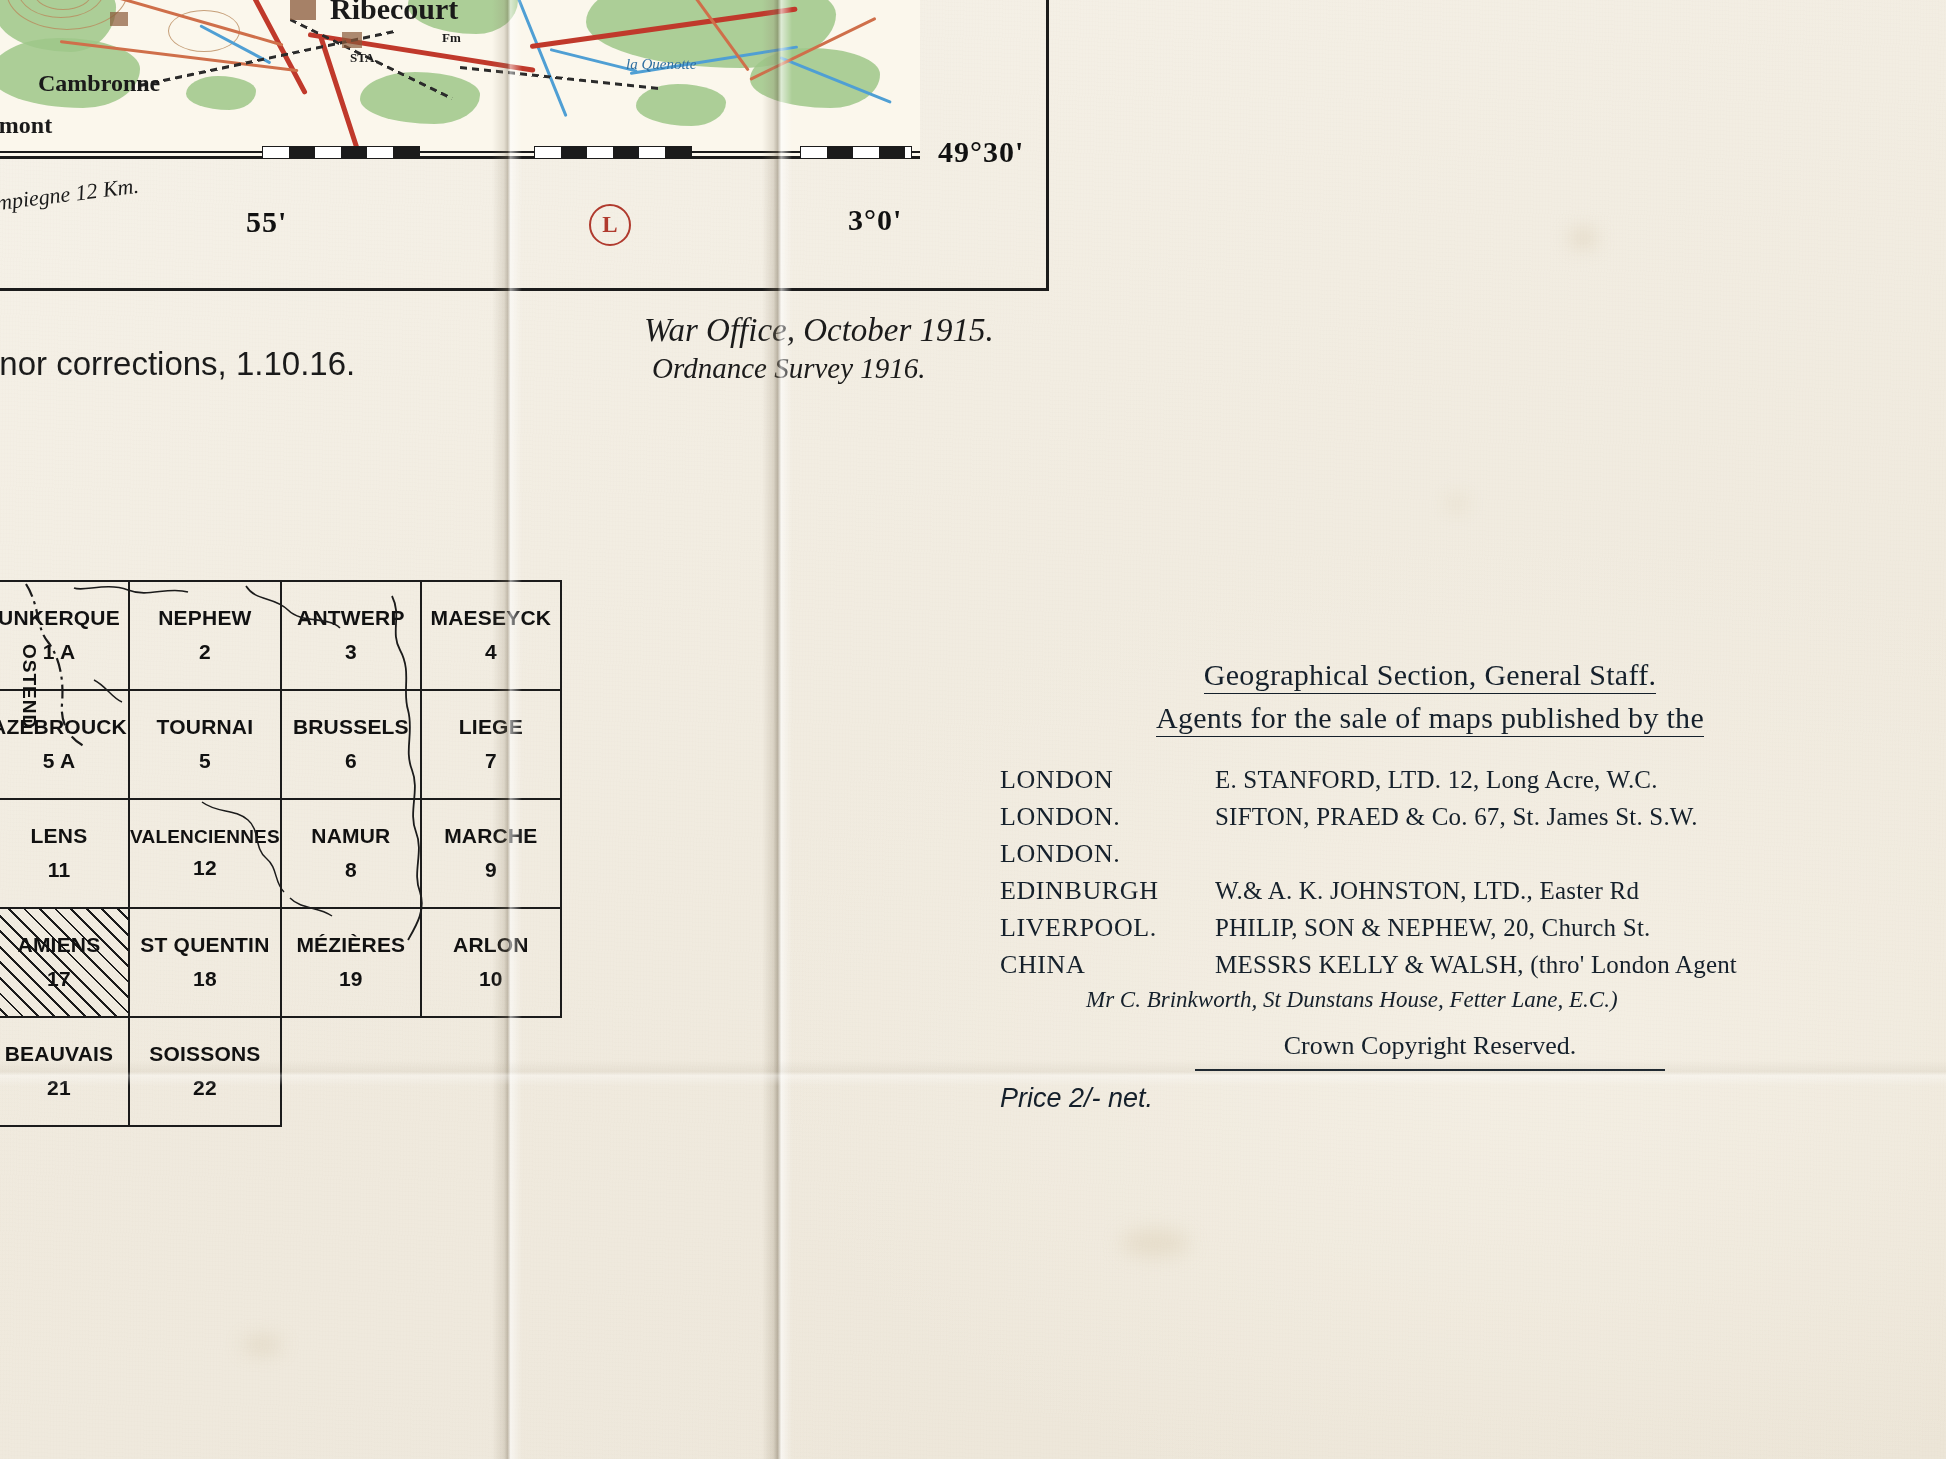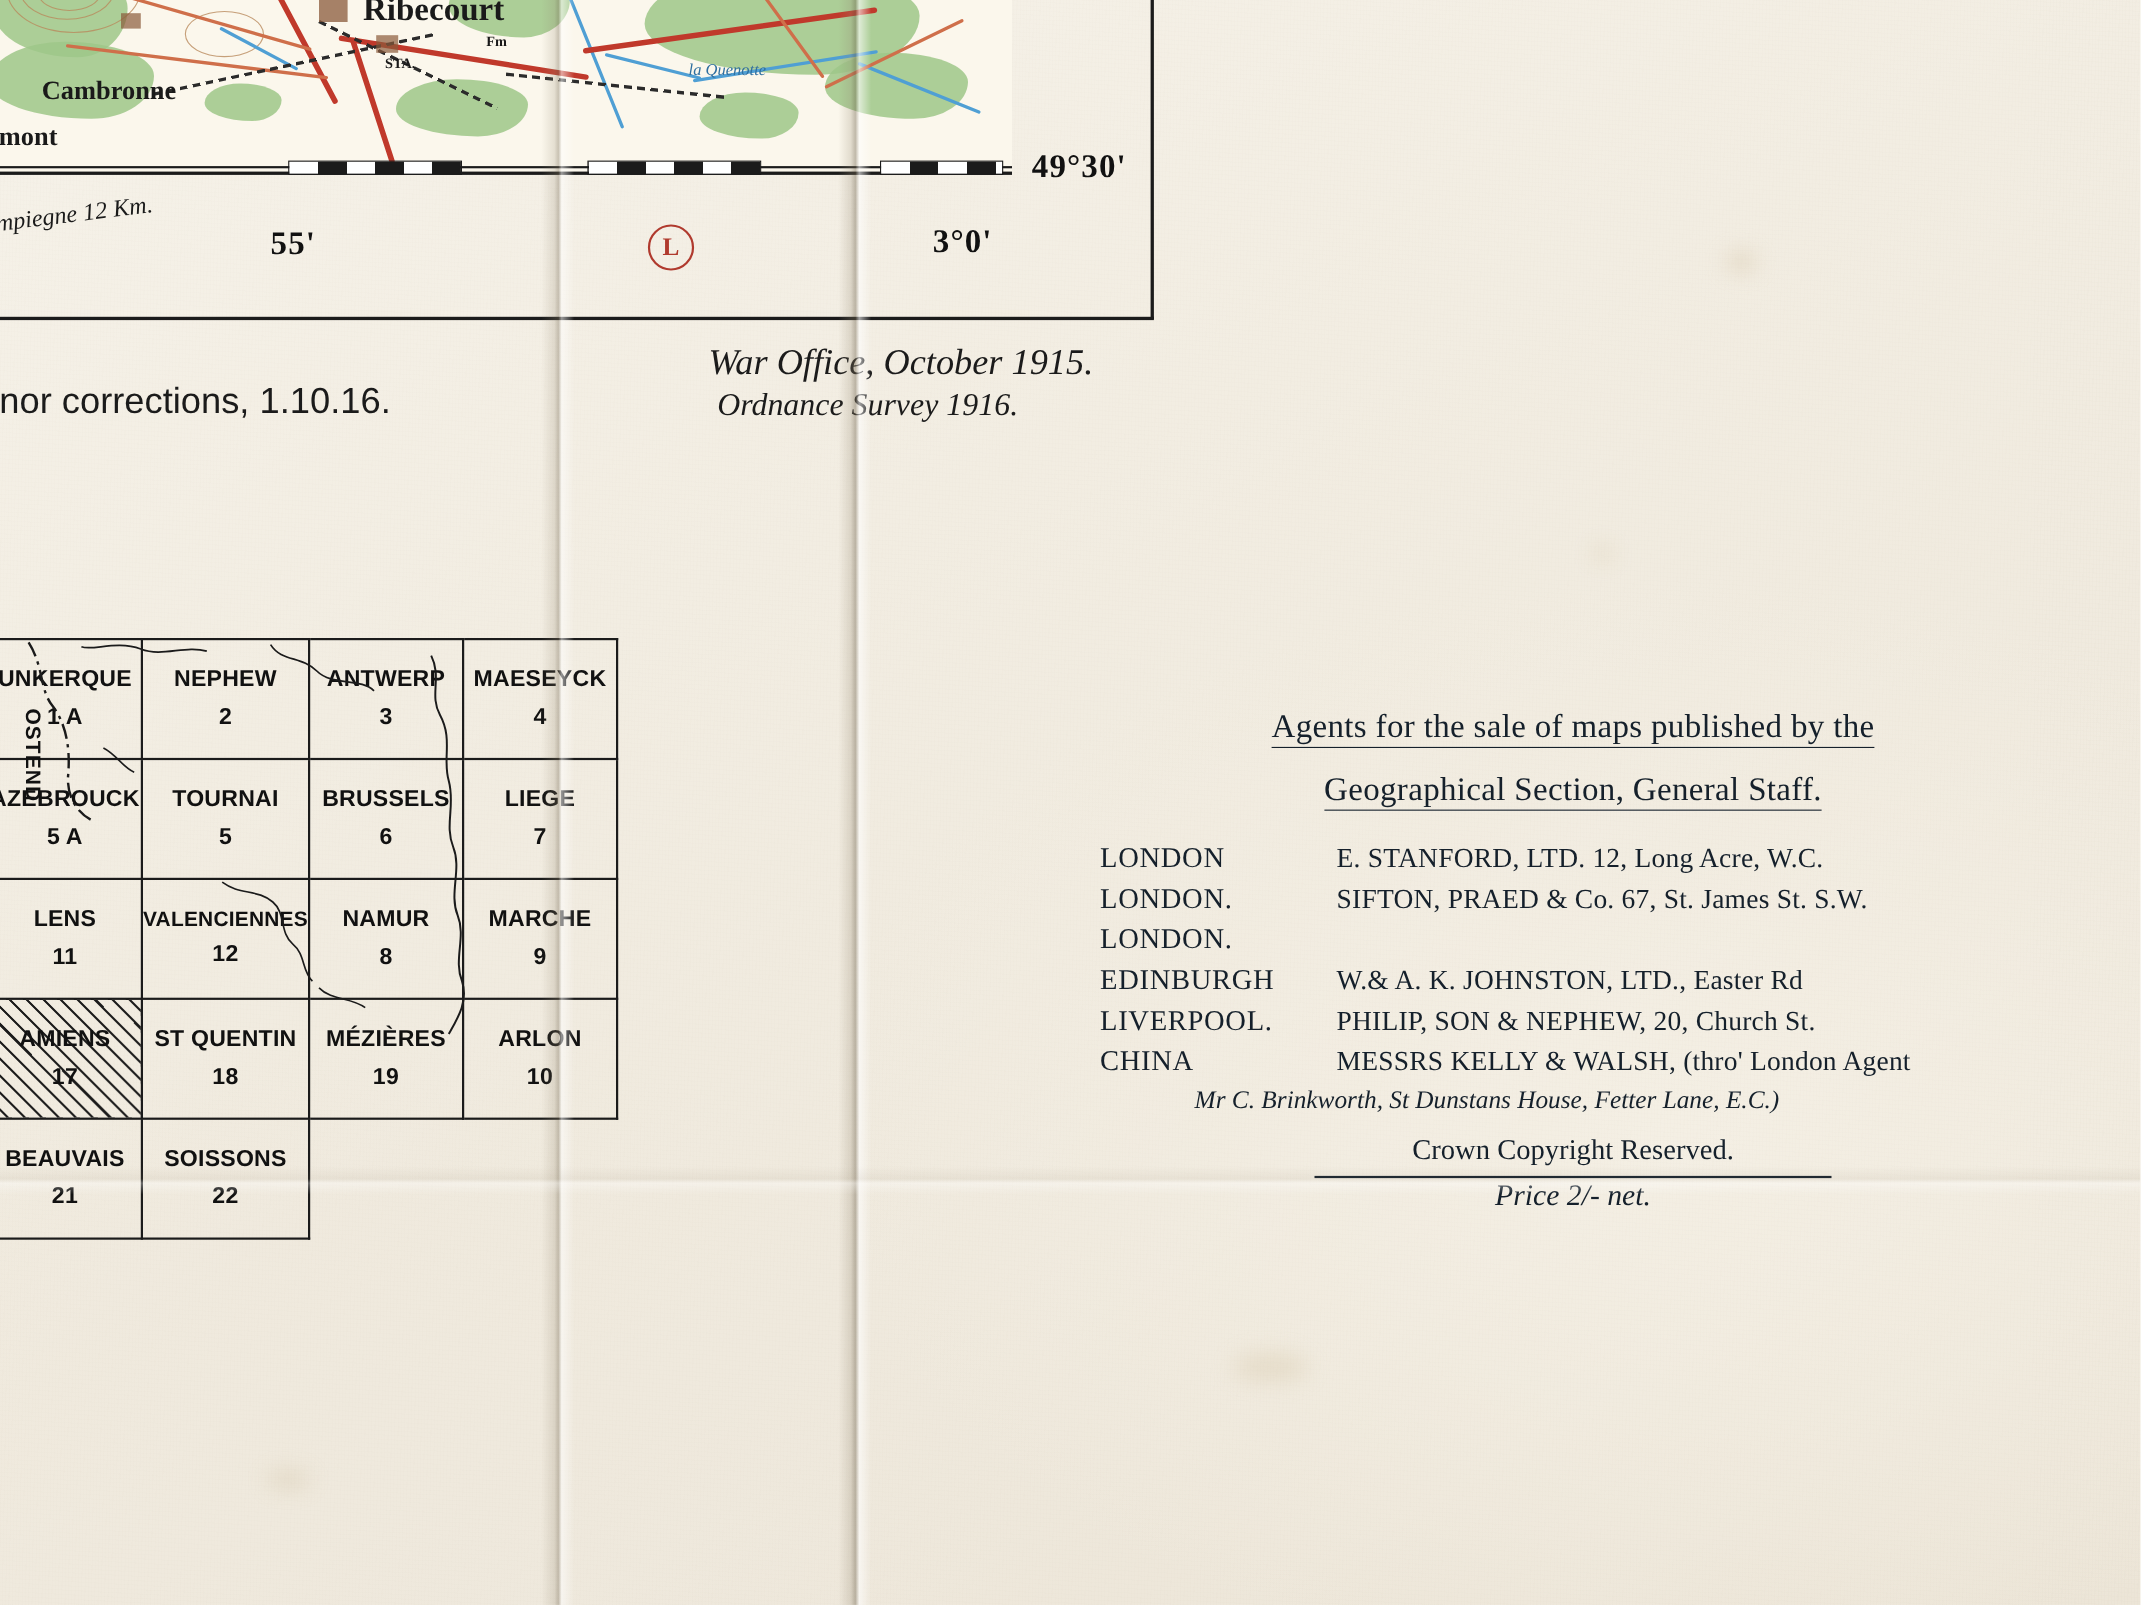--- a/index.html
+++ b/index.html
@@ -274,24 +274,24 @@
     font-size: 26px;
     font-family: "Liberation Serif", serif;
   }
   .crown-rule {
     width: 470px;
     height: 2px;
     background: #15202b;
     margin: 8px auto 0 auto;
   }
   .price {
-    text-align: center;
+    margin-top: 12px;
     font-size: 27px;
     font-style: italic;
-    font-family: Liberation Serif, serif;
+    font-family: Liberation Sans, sans-serif;
   }
 </style>
 </head>
 <body>
 
 <div id="sheet">
 
   <div class="paper-base"></div>
   <div class="paper-noise"></div>
 
@@ -471,22 +471,22 @@
       <path d="M302 318 C 314 330, 330 326, 344 336" fill="none" stroke="#1b1b1b" stroke-width="1.5"></path>
       <path d="M106 100 C 118 106, 124 118, 134 122" fill="none" stroke="#1b1b1b" stroke-width="1.5"></path>
     </svg>
 
     <div style="position:absolute;left:52px;top:64px;transform:rotate(90deg);transform-origin:left top;
                 font-family:'Liberation Sans',sans-serif;font-size:19px;font-weight:700;letter-spacing:1px;color:#111;">OSTEND</div>
   </div>
 
   <div class="agents">
     <div class="agents-hd">
+      <div style="margin-top:14px;"><span>Geographical Section, General Staff.</span></div>
       <div><span>Agents for the sale of maps published by the</span></div>
-      <div style="margin-top:14px;"><span>Geographical Section, General Staff.</span></div>
     </div>
 
     <div class="agent-rows">
       <div class="agent-row">
         <div class="agent-city">London</div>
         <div class="agent-detail">E. STANFORD, LTD. 12, Long Acre, W.C.</div>
       </div>
       <div class="agent-row">
         <div class="agent-city">London.</div>
         <div class="agent-detail">SIFTON, PRAED &amp; Co. 67, St. James St. S.W.</div>

